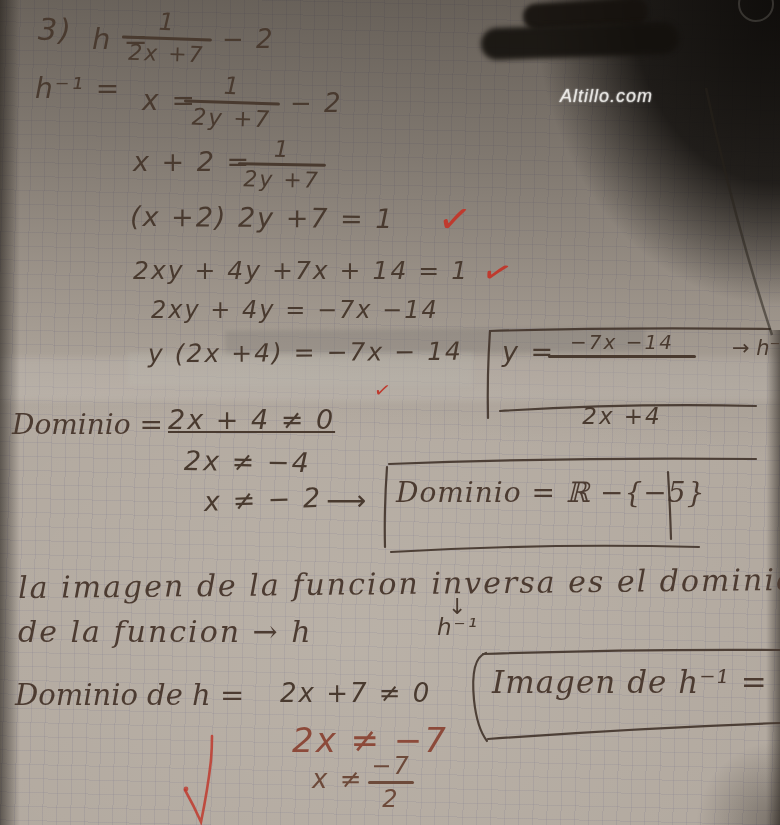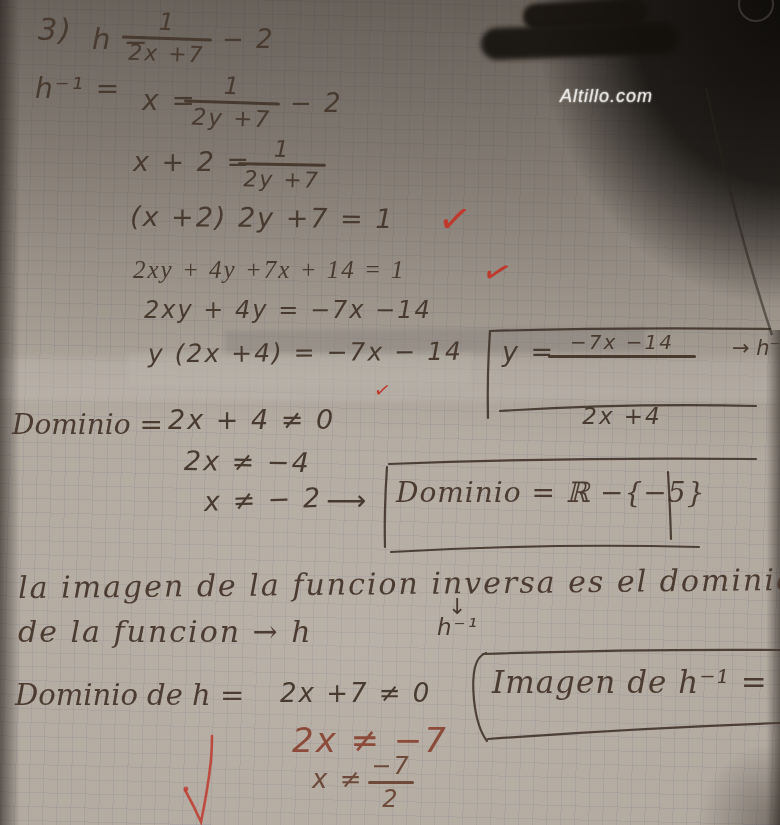--- a/index.html
+++ b/index.html
@@ -75,34 +75,34 @@
   <div class="abs ink sans" style="left:290px;top:88px;font-size:26px;">− 2</div>
 
   <div class="abs ink sans" style="left:133px;top:146px;font-size:27px;">x + 2 =</div>
   <div class="abs frac" style="left:238px;top:136px;width:88px;transform:rotate(1deg);">
     <span class="ink sans" style="font-size:23px;">1</span>
     <span class="bar"></span>
     <span class="ink sans" style="font-size:22px;">2y +7</span>
   </div>
 
   <div class="abs ink sans" style="left:130px;top:202px;font-size:27px;transform:rotate(.5deg);">(x +2) 2y +7 = 1</div>
-  <div class="abs ink sans" style="left:133px;top:256px;font-size:25px;font-family:Liberation Serif, serif;">2xy + 4y +7x + 14 = 1</div>
-  <div class="abs ink sans" style="left:144px;top:296px;font-size:24px;">2xy + 4y = −7x −14</div>
+  <div class="abs ink sans" style="left:133px;top:256px;font-size:25px;">2xy + 4y +7x + 14 = 1</div>
+  <div class="abs ink sans" style="left:151px;top:296px;font-size:24px;">2xy + 4y = −7x −14</div>
   <div class="abs ink sans" style="left:148px;top:338px;font-size:25px;transform:rotate(-.5deg);">y (2x +4) = −7x − 14</div>
 
   <div class="abs ink sans" style="left:502px;top:336px;font-size:27px;">y =</div>
   <div class="abs frac" style="left:548px;top:330px;width:148px;">
     <span class="ink sans" style="font-size:20px;">−7x −14</span>
     <span class="bar"></span>
     <span class="ink sans" style="font-size:23px;margin-top:44px;">2x +4</span>
   </div>
   <div class="abs ink sans" style="left:732px;top:336px;font-size:21px;letter-spacing:0;">→ h⁻¹</div>
 
   <div class="abs cur" style="left:12px;top:408px;font-size:28px;">Dominio =</div>
-  <div class="abs ink sans" style="left:168px;top:404px;font-size:27px;">2x + 4 ≠ 0</div>
+  <div class="abs ink sans" style="left:168px;top:404px;font-size:27px;text-decoration:underline;">2x + 4 ≠ 0</div>
   <div class="abs ink sans" style="left:184px;top:446px;font-size:27px;transform:rotate(1deg);">2x ≠ −4</div>
   <div class="abs ink sans" style="left:204px;top:484px;font-size:27px;transform:rotate(-2deg);">x ≠ − 2</div>
   <div class="abs ink sans" style="left:326px;top:484px;font-size:28px;">⟶</div>
   <div class="abs cur" style="left:396px;top:476px;font-size:28px;letter-spacing:1px;">Dominio = ℝ −{−5}</div>
 
   <div class="abs cur" style="left:18px;top:566px;font-size:30px;letter-spacing:2px;transform:rotate(-.6deg);">la imagen de la funcion inversa es el dominio</div>
   <div class="abs ink sans" style="left:448px;top:594px;font-size:22px;font-style:normal;">↓</div>
   <div class="abs ink sans" style="left:437px;top:614px;font-size:23px;">h⁻¹</div>
   <div class="abs cur" style="left:18px;top:614px;font-size:30px;letter-spacing:2px;">de la funcion → h</div>
 

